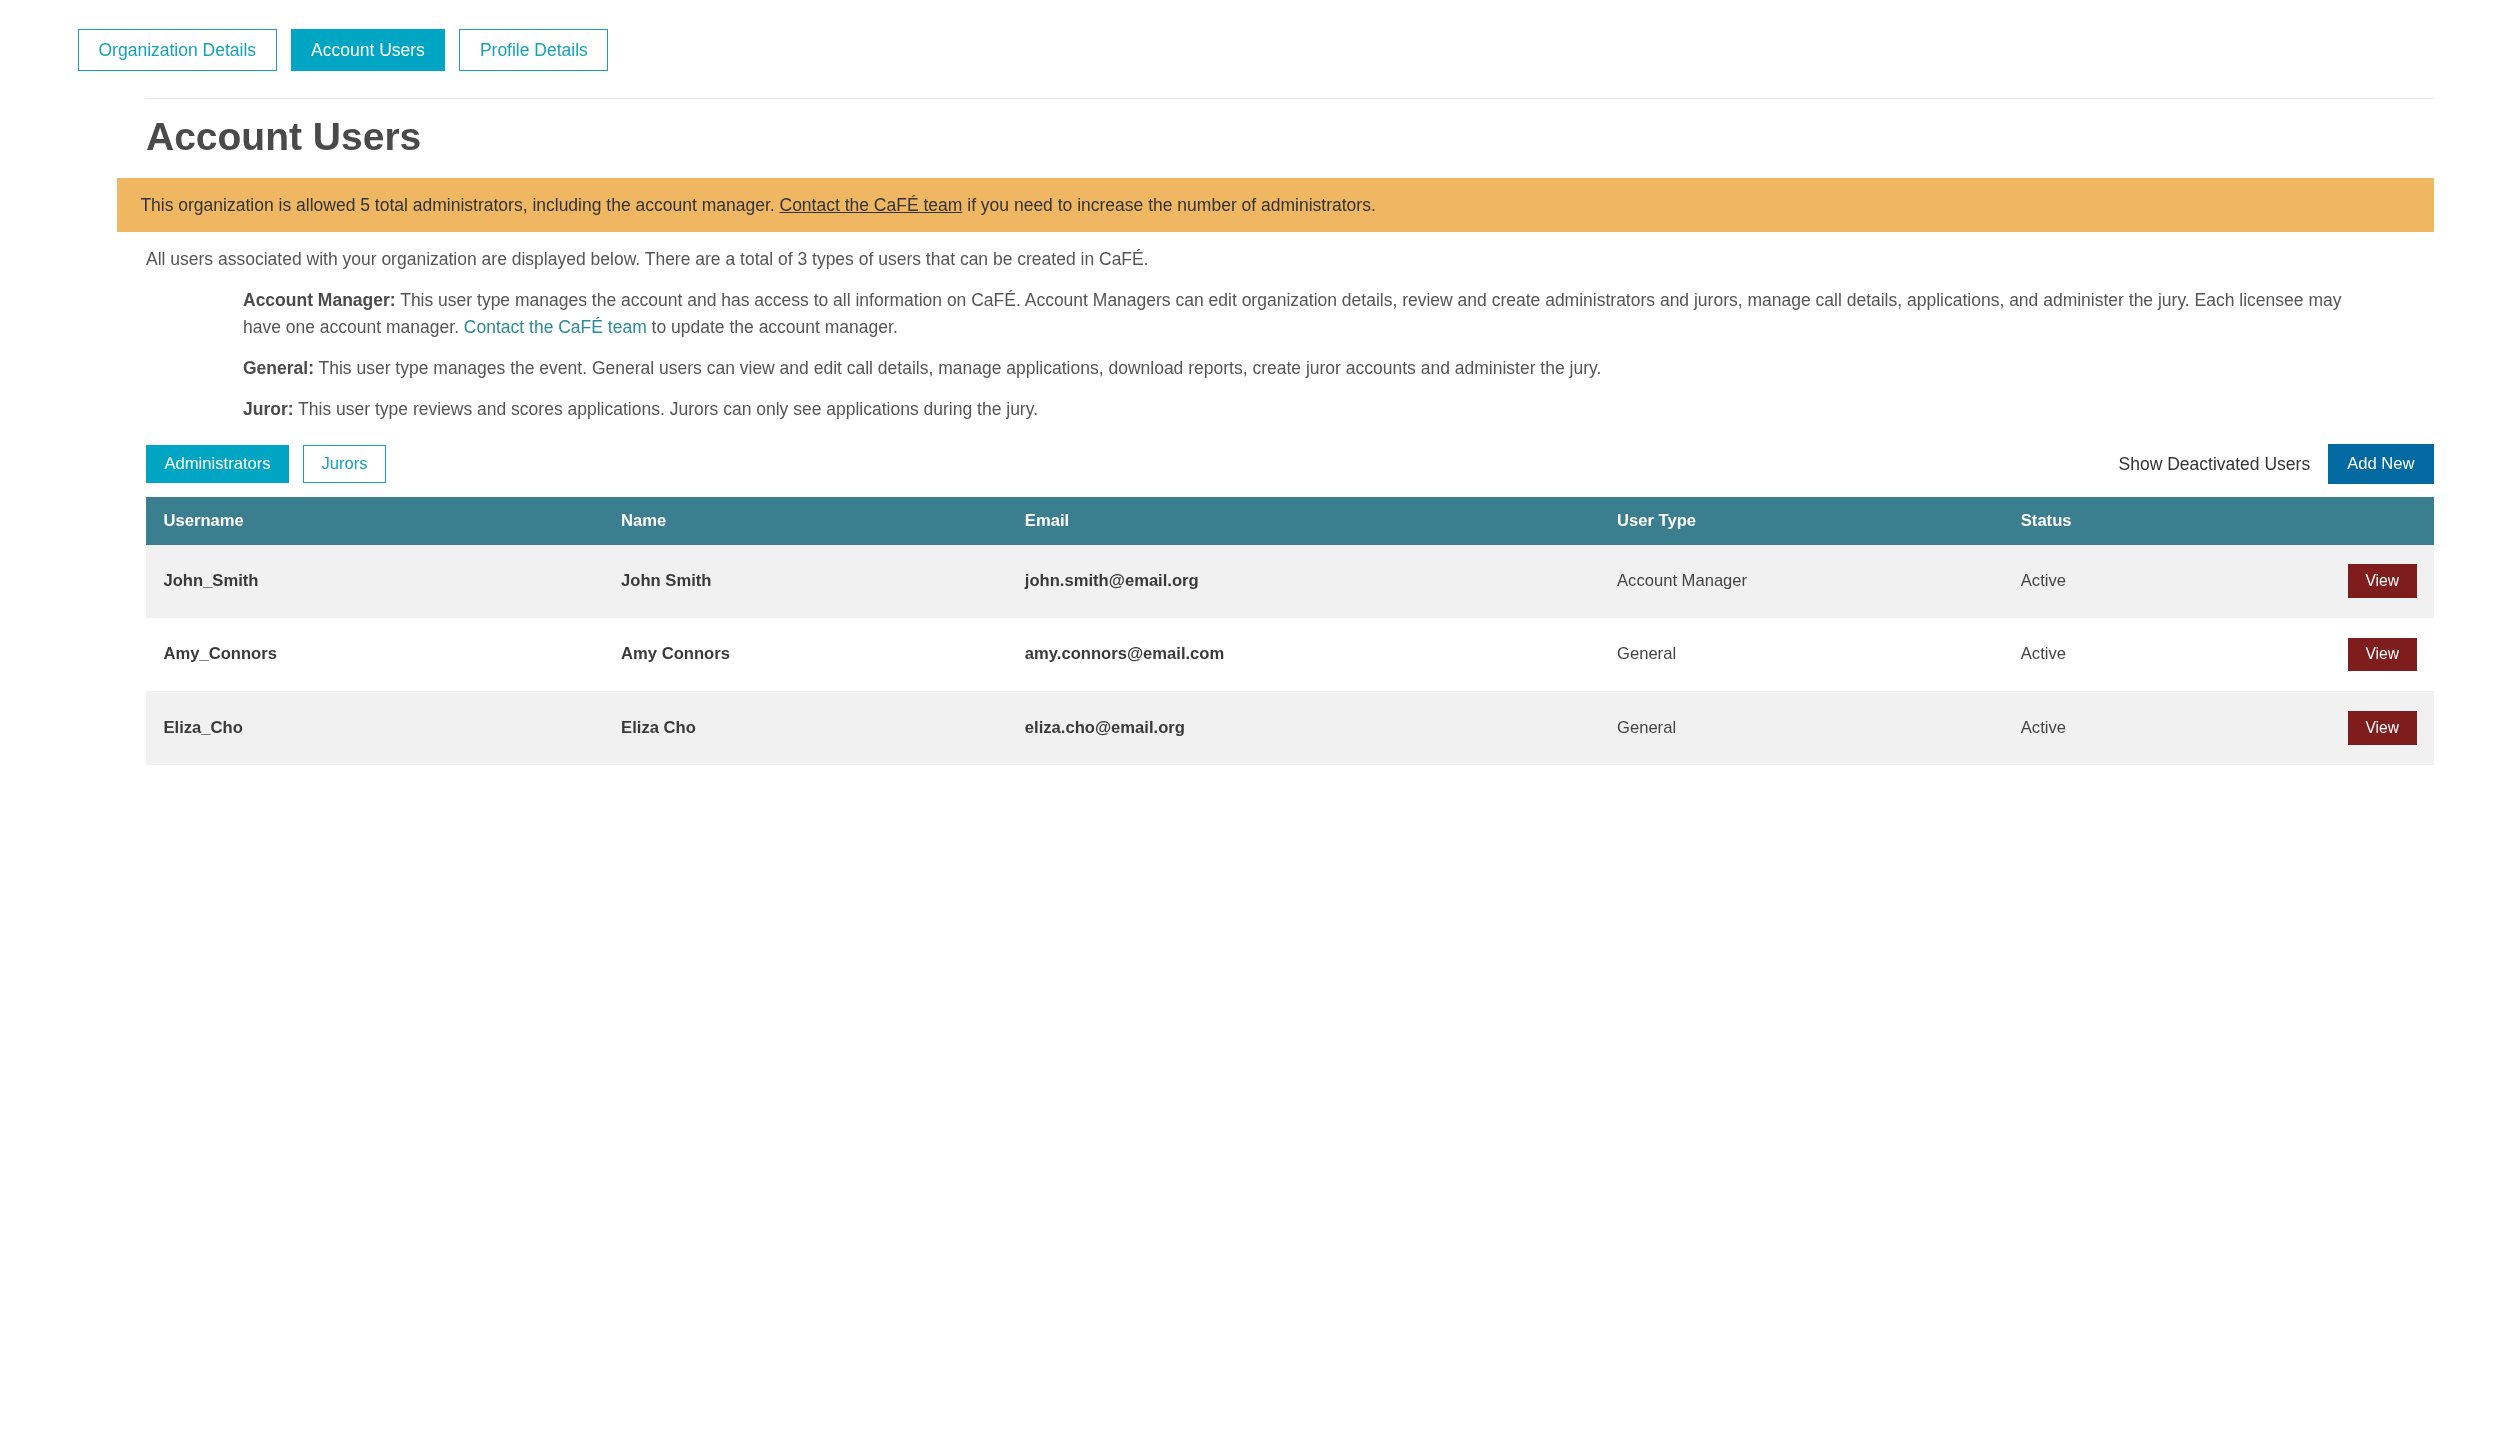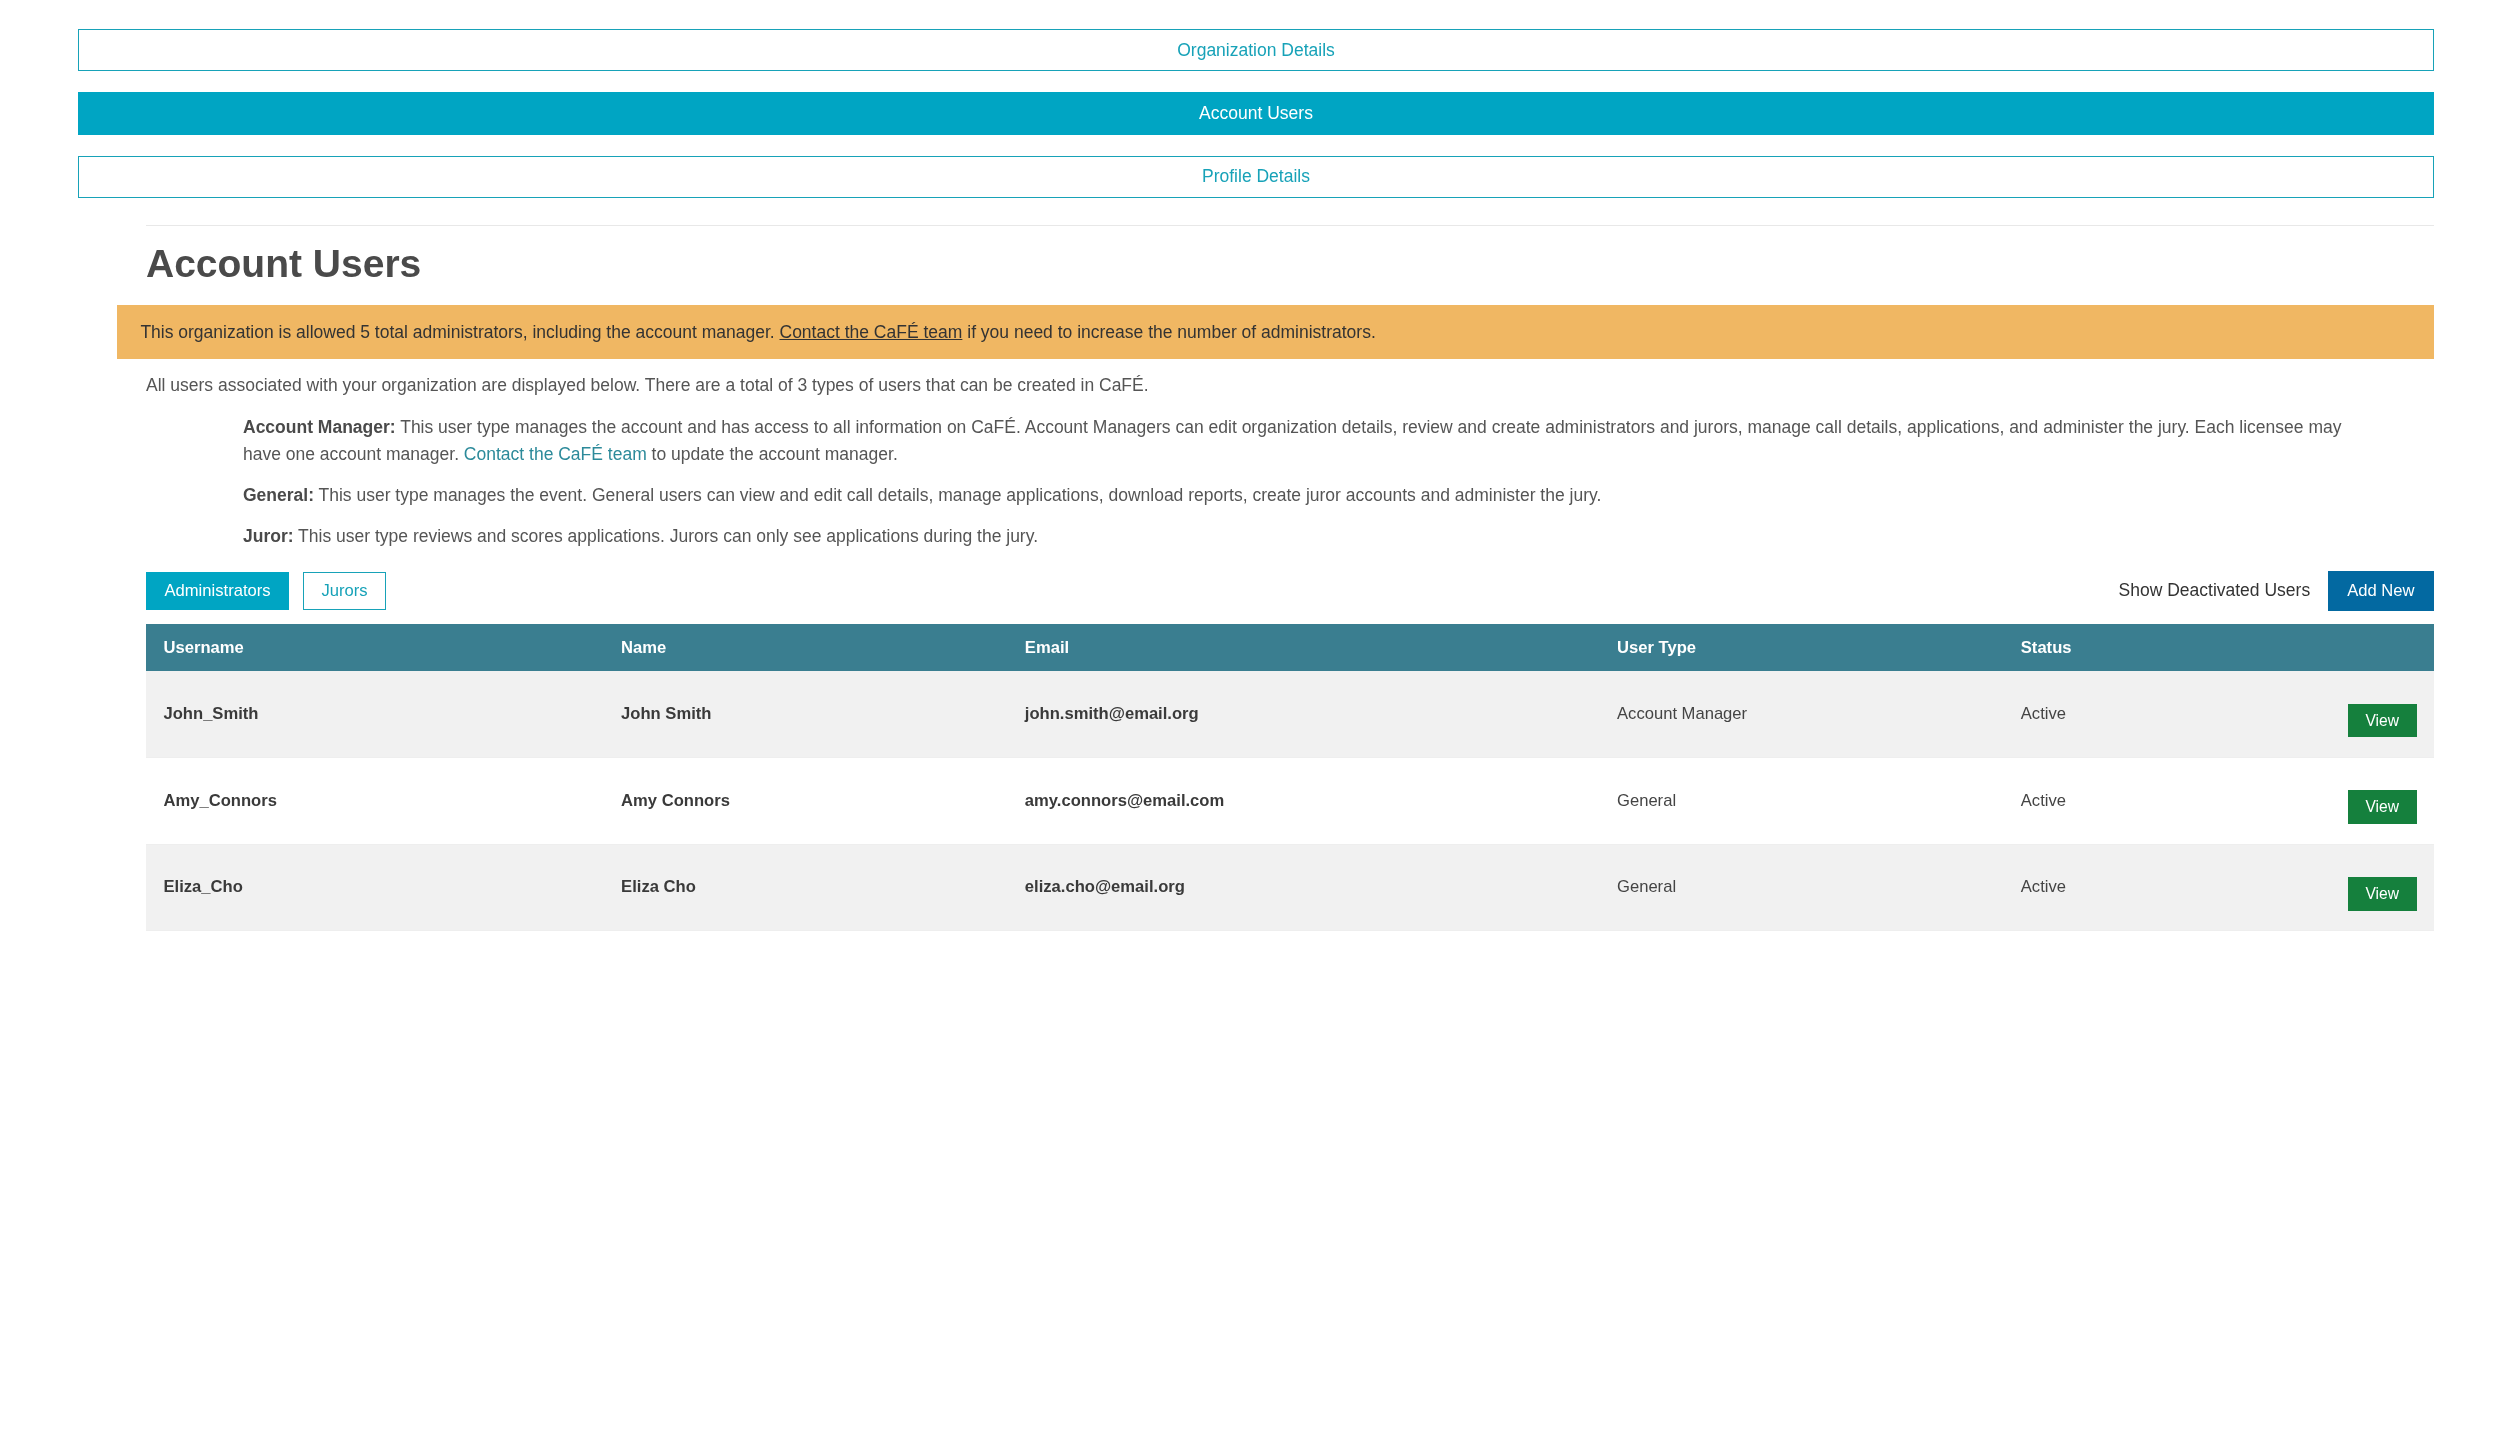--- a/index.html
+++ b/index.html
@@ -7,23 +7,22 @@
       padding: 0;
       box-sizing: border-box;
     }
     body {
       font-family: -apple-system, BlinkMacSystemFont, "Segoe UI", Helvetica, Arial, sans-serif;
       background: #fff;
       padding: 29px 78px;
     }
     .tabs-nav {
       display: flex;
-      gap: 21px;
+      gap: 14px;
       margin-bottom: 27px;
-      flex-direction: column;
     }
     .tab-btn {
       padding: 9.7px 19.5px;
       border: 1px solid #17a2b8;
       background: #fff;
       color: #17a2b8;
       font-size: 17.5px;
       cursor: pointer;
       font-family: inherit;
     }
@@ -149,28 +148,27 @@
       padding: 19.5px 17.5px;
       font-size: 16.6px;
       color: #444;
       vertical-align: middle;
     }
     tbody td.bold {
       font-weight: 700;
       color: #3a3a3a;
     }
     .view-btn {
-      background: #15803d;
+      background: #7f1d1d;
       color: #fff;
       border: none;
       padding: 7.8px 17.5px;
       font-size: 15.6px;
       cursor: pointer;
       font-family: inherit;
-      margin-top: 13px;
     }
     .col-username { width: 17%; }
     .col-name { width: 15%; }
     .col-email { width: 22%; }
     .col-usertype { width: 15%; }
     .col-status { width: 10%; }
     .col-action { width: 6%; text-align: right; }
     tbody td.col-action { text-align: right; padding-right: 17.5px;}
   </style>
 </head>

